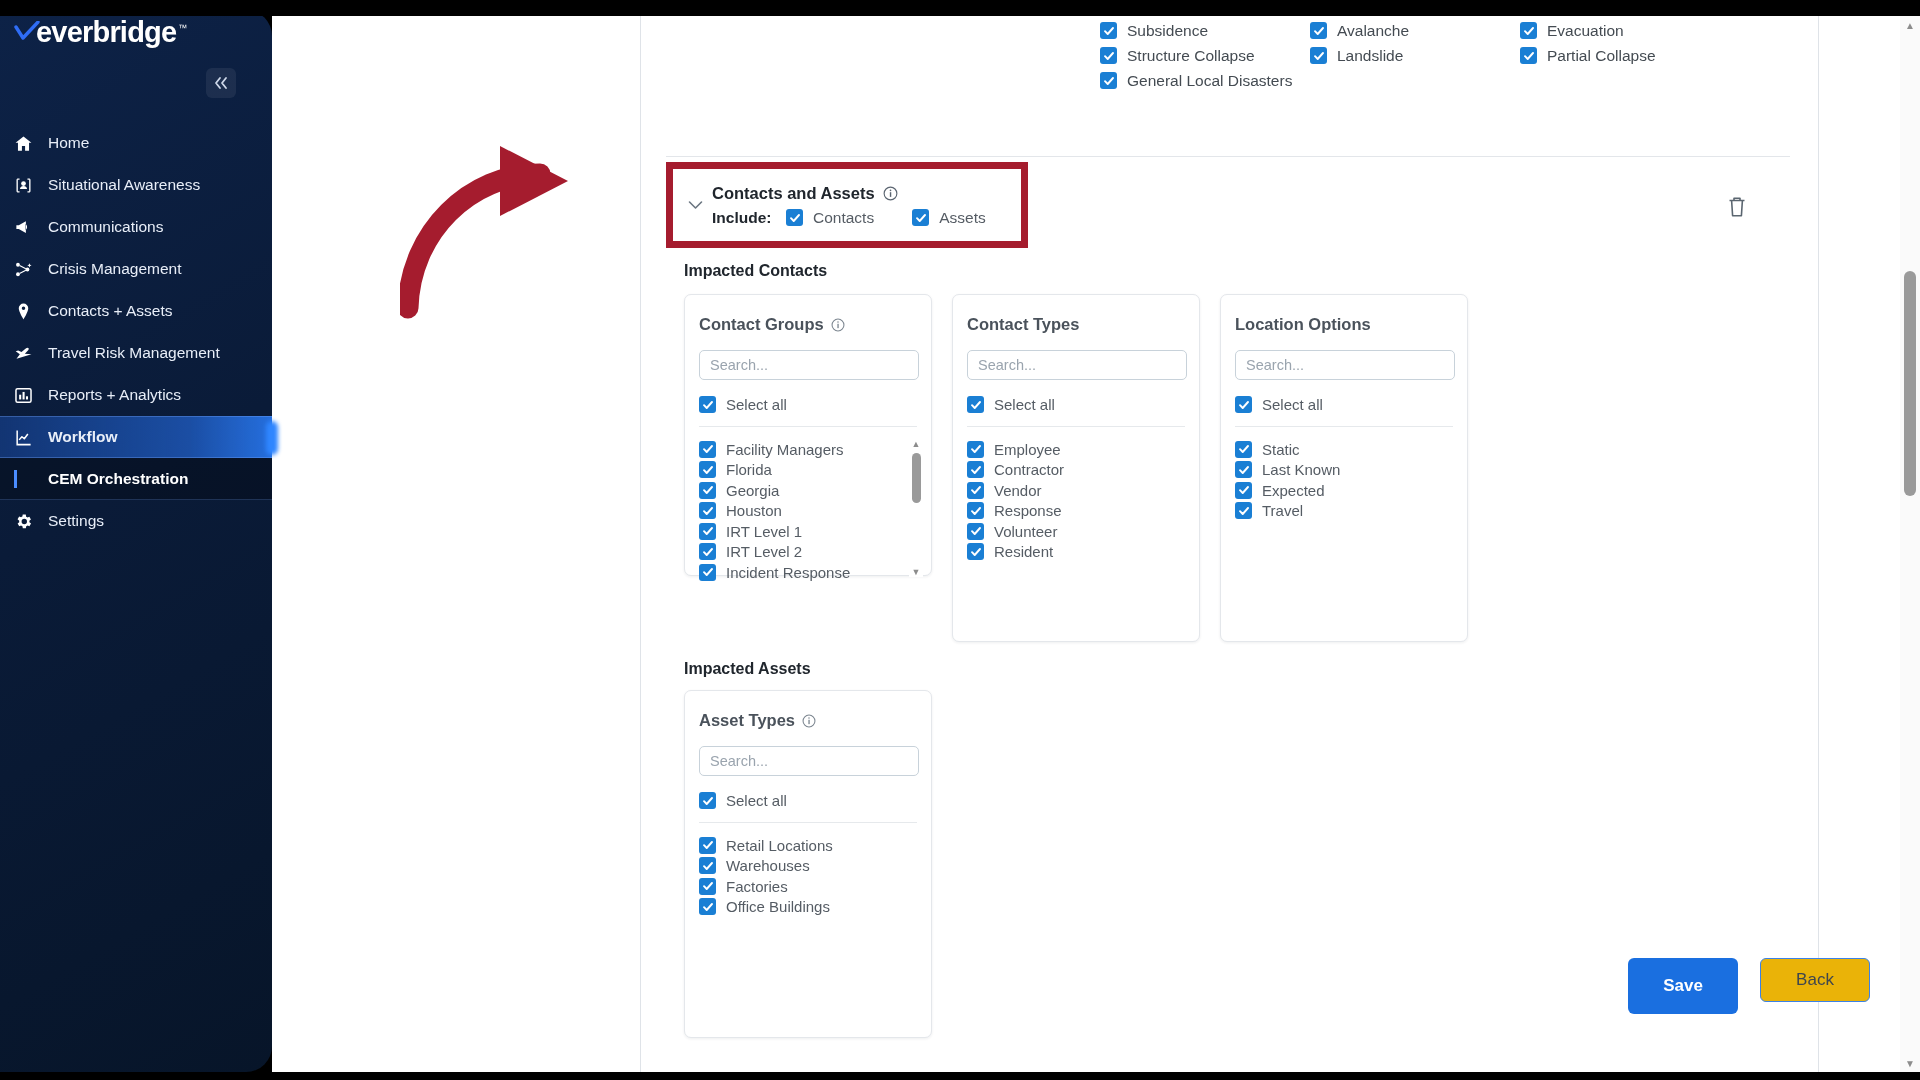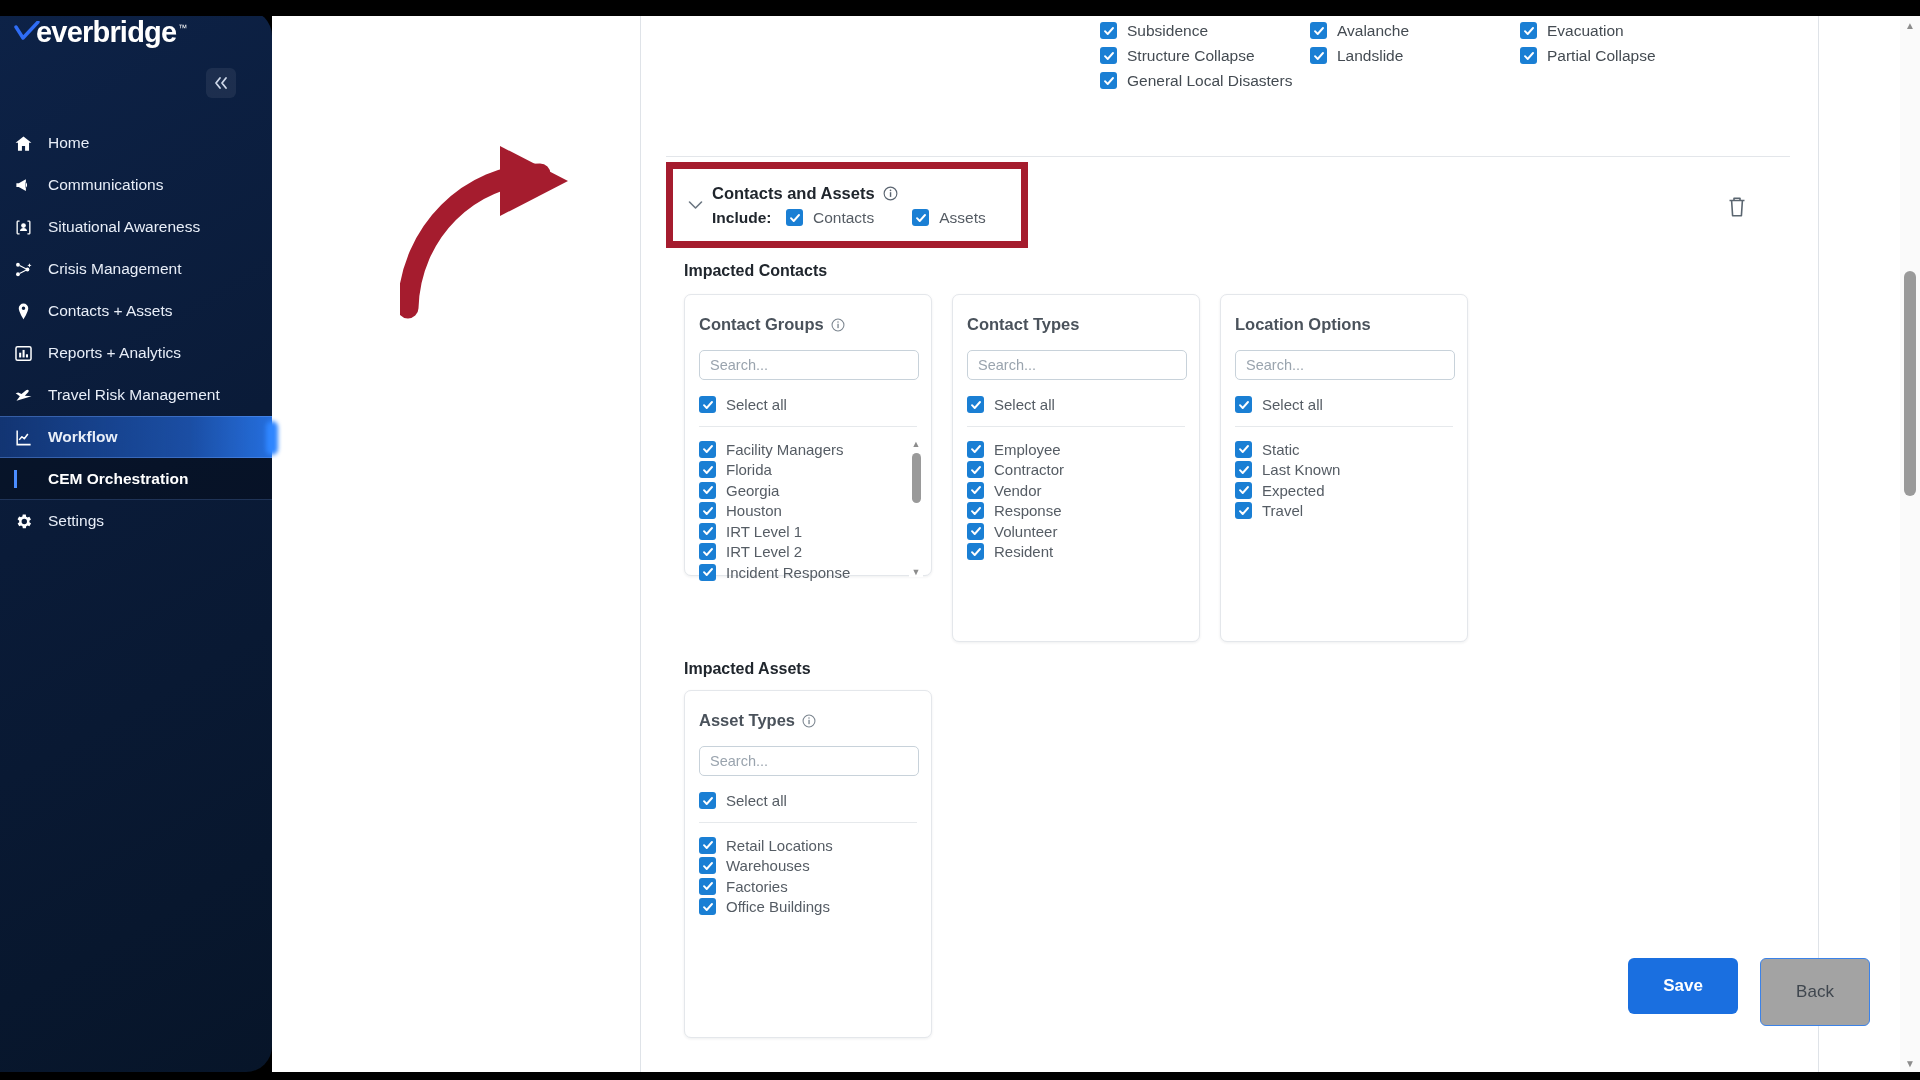--- a/index.html
+++ b/index.html
@@ -136,22 +136,22 @@
   .inner-sb .thumb { position:absolute; left:3px; top:14px; width:9px; height:50px; background:#9a9a9a; border-radius:5px;}
   .inner-sb .arw.bot { position:absolute; bottom:0; left:0;}
 
   
   .btn-save {
     position:absolute; left:1628px; top:958px; width:110px; height:56px;
     background:#1a6fe0; color:#fff; border-radius:6px; display:flex; align-items:center;
     justify-content:center; font-size:17px; font-weight:700; cursor:pointer; z-index:14;
   }
   .btn-back {
-    position:absolute; left:1760px; top:958px; width:110px; height:68px;
-    background:#a3a3a3; color:#3f464e; border:1px solid #3b82e8; border-radius:6px;
+    position:absolute; left:1760px; top:958px; width:110px; height:44px;
+    background:#eab308; color:#3f464e; border:1px solid #3b82e8; border-radius:6px;
     display:flex; align-items:center; justify-content:center; font-size:17px; cursor:pointer; z-index:14;
   }
 
   
   .pg-sb { position:absolute; right:0; top:16px; width:20px; height:1056px; background:#fafafa; z-index:25;}
   .pg-sb .arw { width:20px; height:18px; display:flex; align-items:center; justify-content:center; color:#8c8c8c; font-size:10px; cursor:pointer;}
   .pg-sb .arw.bot { position:absolute; bottom:0; left:0;}
   .pg-sb .thumb { position:absolute; left:4px; top:255px; width:12px; height:225px; background:#9a9a9a; border-radius:6px; cursor:pointer;}
 </style>
 </head>
@@ -184,35 +184,35 @@
           <svg class="i" width="19" height="19" viewBox="0 0 24 24">
               <path fill="#fff" d="M12 3 2 11h3v10h5v-6h4v6h5V11h3z"></path>
             </svg>
         </span>
         <span class="lb">Home</span>
       </div>
 
       <div class="nav-item">
         <span class="ic">
           <svg class="i" width="19" height="19" viewBox="0 0 24 24">
-              <path fill="#fff" d="M3 9v5h3l9 5V4L6 9H3zm13.5 2.5c0 1.6-.8 3-2 3.8V7.7c1.2.8 2 2.2 2 3.8z"></path>
-            </svg>
-        </span>
-        <span class="lb">Communications</span>
-      </div>
-
-      <div class="nav-item">
-        <span class="ic">
-          <svg class="i" width="19" height="19" viewBox="0 0 24 24">
             <path fill="none" stroke="#fff" stroke-width="1.7" d="M4 4v16M20 4v16M4 4h3M4 20h3M17 4h3M17 20h3"></path>
             <circle cx="12" cy="9.5" r="3" fill="#fff"></circle>
               <path fill="#fff" d="M12 12.5c-3 0-4.5 2-4.5 4h9c0-2-1.5-4-4.5-4z"></path>
           </svg>
         </span>
         <span class="lb">Situational Awareness</span>
+      </div>
+
+      <div class="nav-item">
+        <span class="ic">
+          <svg class="i" width="19" height="19" viewBox="0 0 24 24">
+              <path fill="#fff" d="M3 9v5h3l9 5V4L6 9H3zm13.5 2.5c0 1.6-.8 3-2 3.8V7.7c1.2.8 2 2.2 2 3.8z"></path>
+            </svg>
+        </span>
+        <span class="lb">Communications</span>
       </div>
 
       <div class="nav-item">
         <span class="ic">
           <svg class="i" width="19" height="19" viewBox="0 0 24 24">
             <circle cx="5" cy="6" r="2.4" fill="#fff"></circle>
               <circle cx="5" cy="18" r="2.4" fill="#fff"></circle>
               <circle cx="17" cy="12" r="2.4" fill="#fff"></circle>
             <path stroke="#fff" stroke-width="1.6" fill="none" d="M7 7l8 4M7 17l8-4"></path>
             <path fill="#fff" d="M19.5 4l.8 1.9 1.9.8-1.9.8-.8 1.9-.8-1.9-1.9-.8 1.9-.8z"></path>
@@ -225,37 +225,37 @@
         <span class="ic">
           <svg class="i" width="19" height="19" viewBox="0 0 24 24">
               <path fill="#fff" d="M12 2a6 6 0 00-6 6c0 4.5 6 14 6 14s6-9.5 6-14a6 6 0 00-6-6zm0 8.2A2.2 2.2 0 1112 5.8a2.2 2.2 0 010 4.4z"></path>
             </svg>
         </span>
         <span class="lb">Contacts + Assets</span>
       </div>
 
       <div class="nav-item">
         <span class="ic">
+          <svg class="i" width="20" height="20" viewBox="0 0 24 24">
+              <path fill="#fff" d="M21 13.5L3 19l4-5.5L2 10l3-1 4 1.8 5.5-4.5c1-.8 2.4-.9 3 0 .5.8 0 1.9-.8 2.6L13 13l8 .5z"></path>
+            </svg>
+        </span>
+        <span class="lb">Travel Risk Management</span>
+      </div>
+
+      <div class="nav-item">
+        <span class="ic">
           <svg class="i" width="19" height="19" viewBox="0 0 24 24">
             <rect x="2.5" y="3.5" width="19" height="17" rx="2" fill="none" stroke="#fff" stroke-width="1.9"></rect>
             <rect x="6.5" y="11" width="2.6" height="6" fill="#fff"></rect>
               <rect x="10.8" y="7.5" width="2.6" height="9.5" fill="#fff"></rect>
               <rect x="15.1" y="13" width="2.6" height="4" fill="#fff"></rect>
           </svg>
         </span>
         <span class="lb">Reports + Analytics</span>
-      </div>
-
-      <div class="nav-item">
-        <span class="ic">
-          <svg class="i" width="20" height="20" viewBox="0 0 24 24">
-              <path fill="#fff" d="M21 13.5L3 19l4-5.5L2 10l3-1 4 1.8 5.5-4.5c1-.8 2.4-.9 3 0 .5.8 0 1.9-.8 2.6L13 13l8 .5z"></path>
-            </svg>
-        </span>
-        <span class="lb">Travel Risk Management</span>
       </div>
 
       <div class="nav-item active">
         <span class="ic">
           <svg class="i" width="19" height="19" viewBox="0 0 24 24">
             <path fill="none" stroke="#fff" stroke-width="1.9" d="M4 3v18h17"></path>
             <path fill="none" stroke="#fff" stroke-width="1.9" stroke-linejoin="round" d="M6.5 15l3.5-4 3 2.5 4.5-6"></path>
           </svg>
         </span>
         <span class="lb">Workflow</span>

